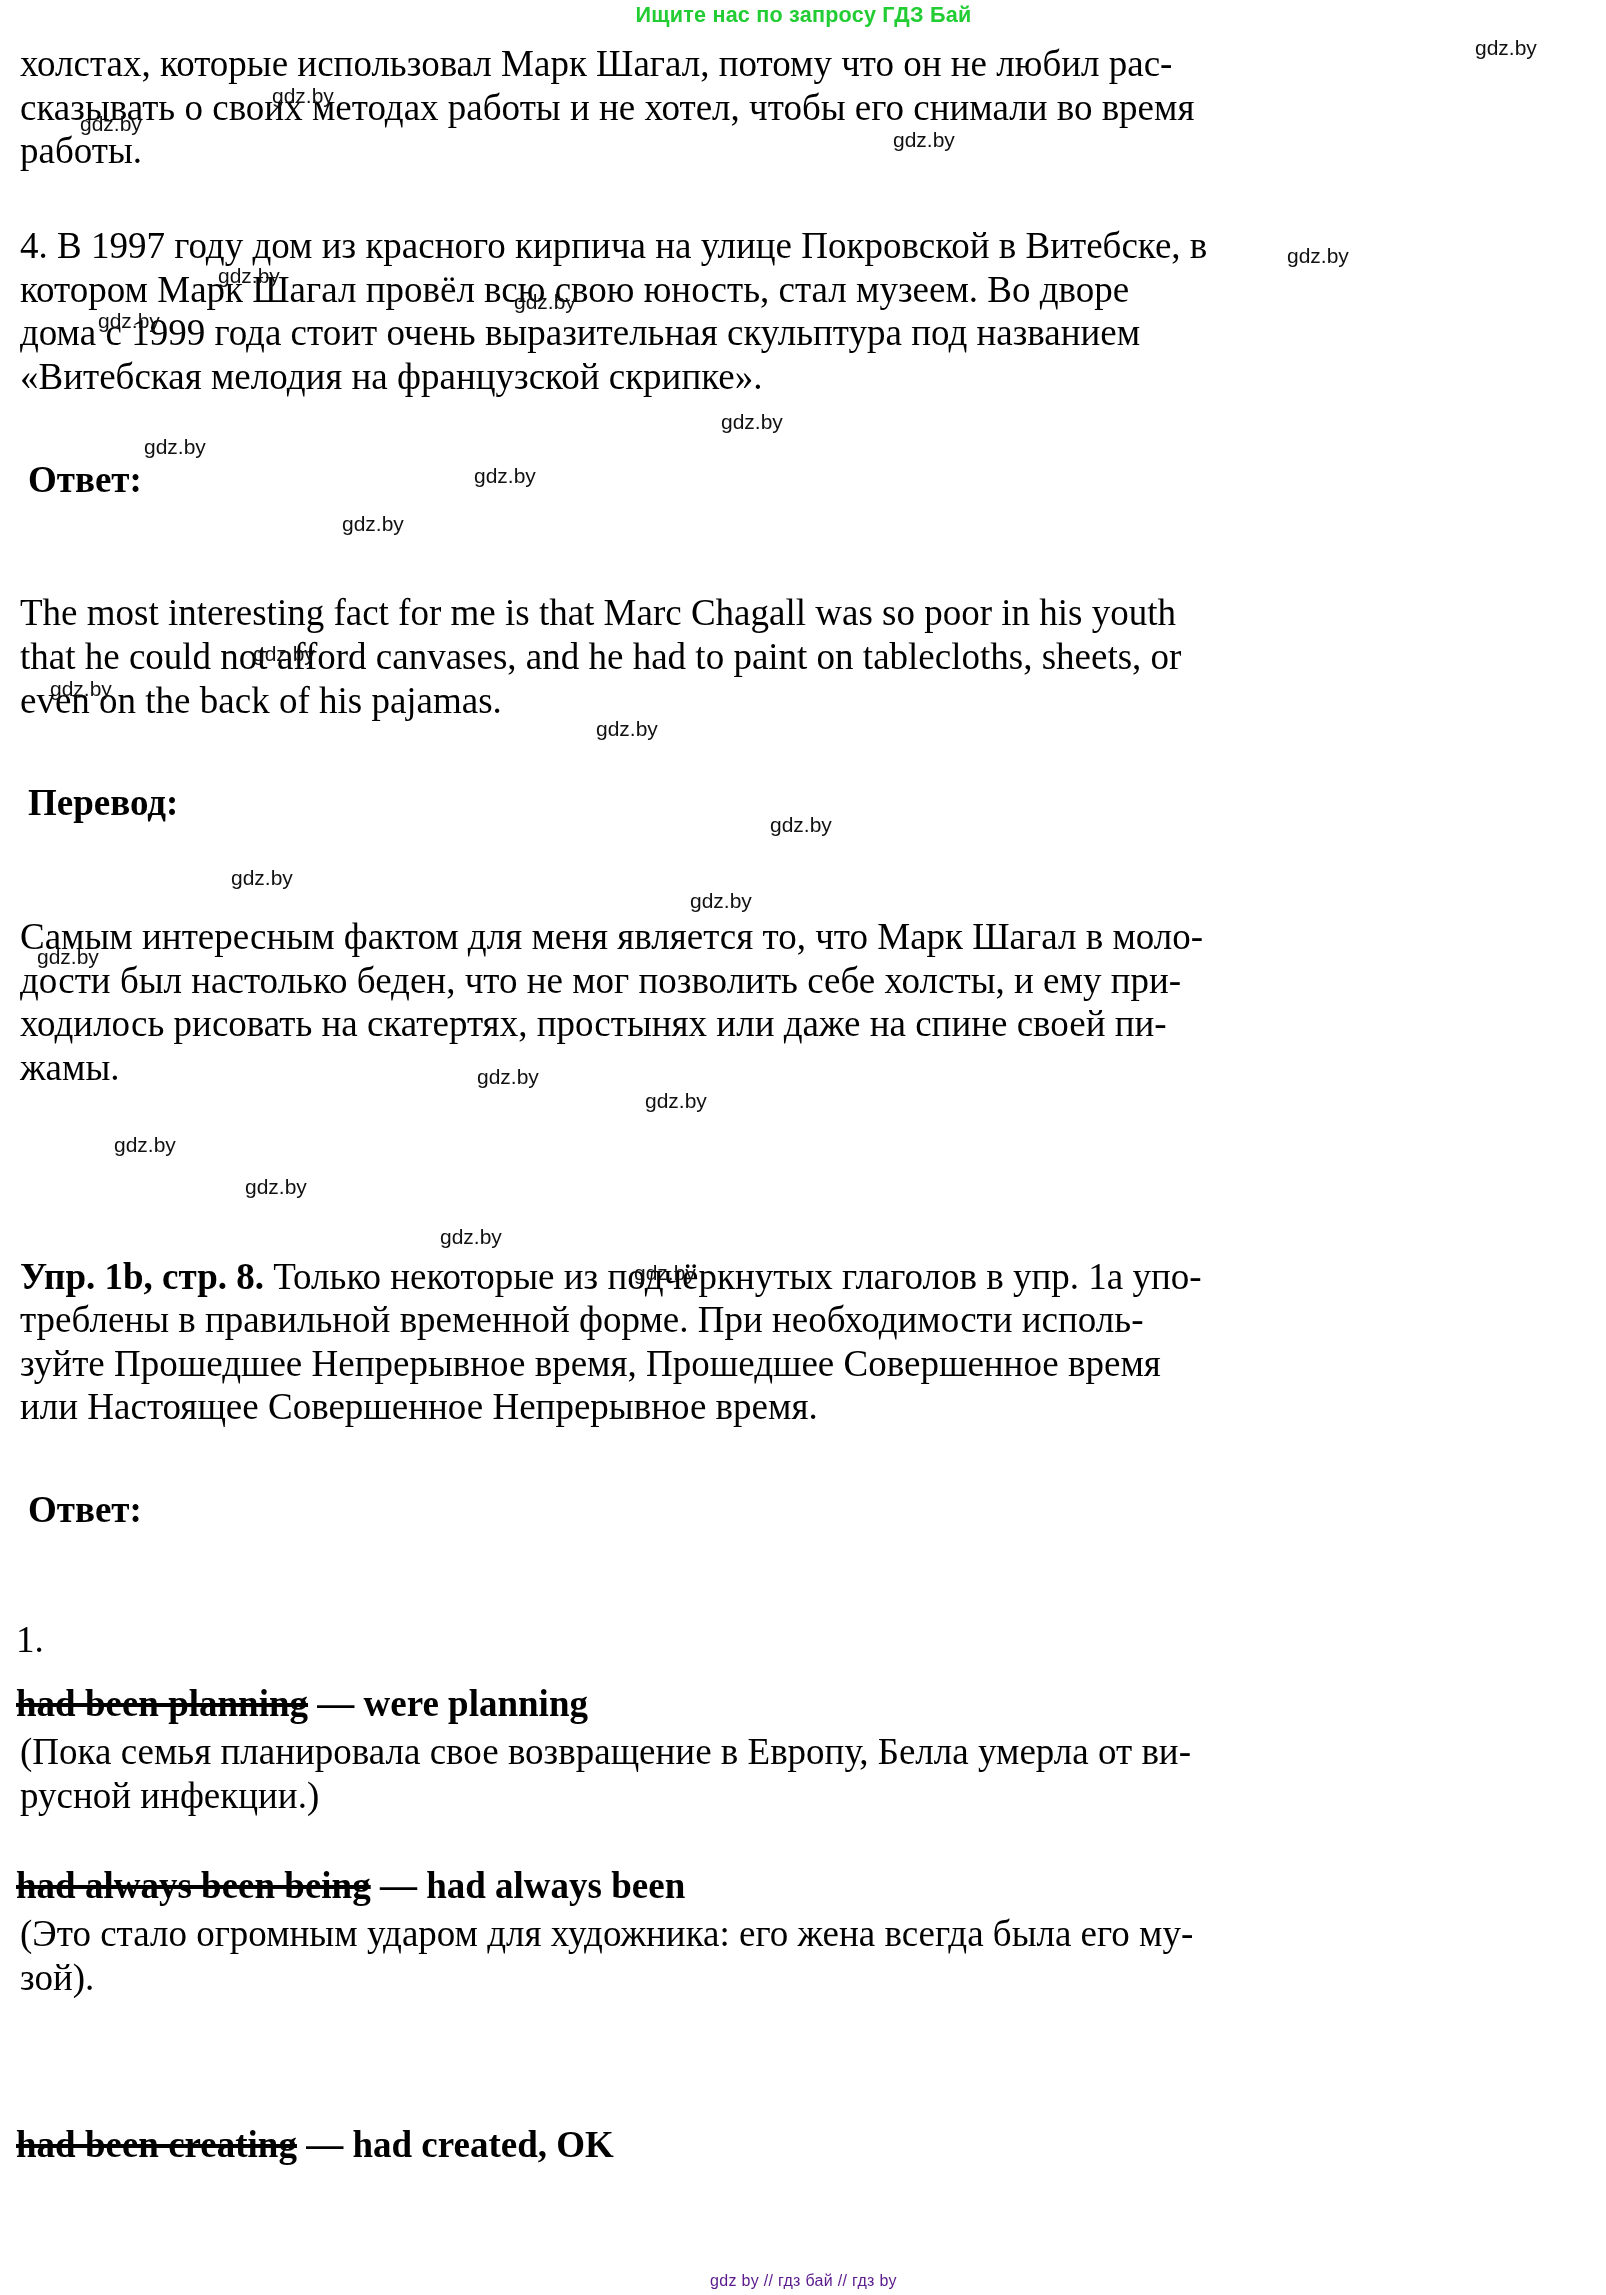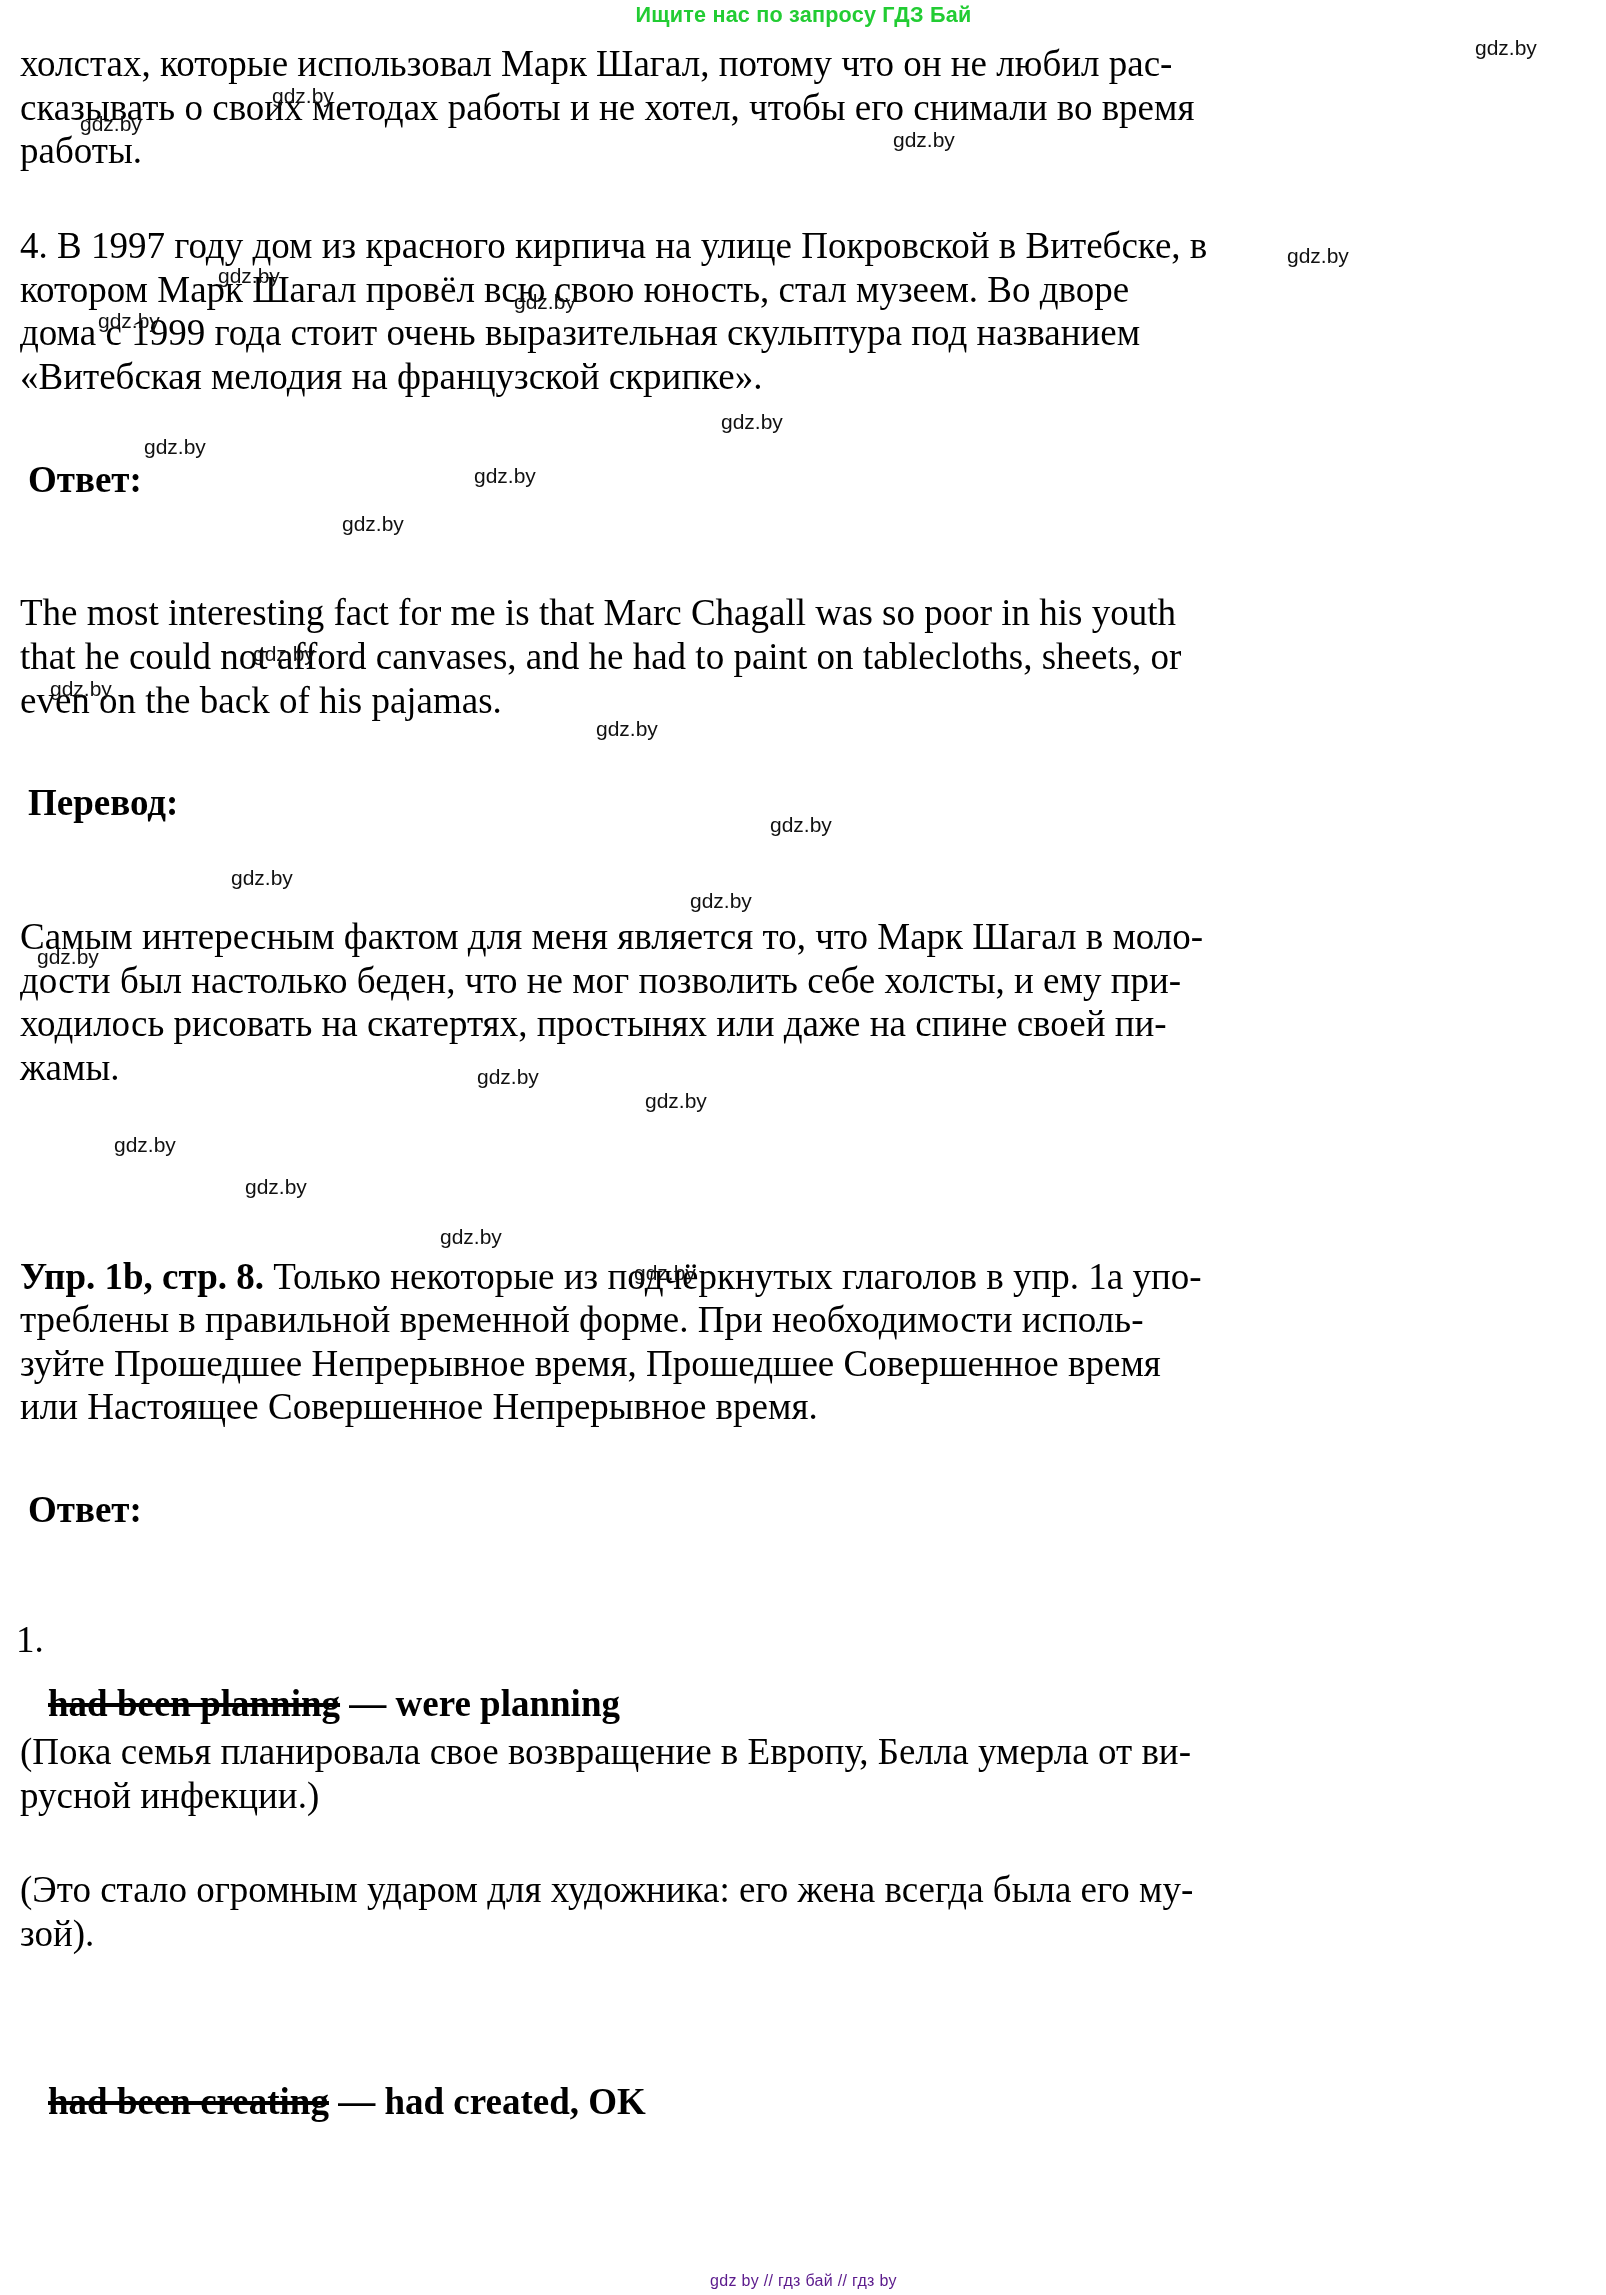--- a/index.html
+++ b/index.html
@@ -68,21 +68,20 @@
 
   .answer-line {
     font-size: 37px;
     font-weight: 700;
     line-height: 1.18;
     margin: 0;
   }
   .struck {
     text-decoration: line-through;
     text-decoration-thickness: 4px;
-    margin-left: 32px;
   }
   .num-item {
     font-size: 37px;
     line-height: 1.18;
     margin: 0;
   }
 
   
   .wm {
     position: absolute;
@@ -165,20 +164,21 @@
 
     <div class="spacer-sm"></div>
 
     <p class="answer-line"><span class="struck">had been planning</span><span> — </span><span>were planning</span></p>
 
     <p class="para">(Пока семья планировала свое возвращение в Европу, Белла умерла от ви-
 русной инфекции.)</p>
 
     <div class="spacer-md"></div>
 
+    <p class="answer-line"><span class="struck">had always been being</span><span> — </span><span>had always been</span></p>
 
     <p class="para">(Это стало огромным ударом для художника: его жена всегда была его му-
 зой).</p>
 
     <div class="spacer-xl"></div>
 
     <p class="answer-line"><span class="struck">had been creating</span><span> — </span><span>had created, OK</span></p>
 
   </div>
 

